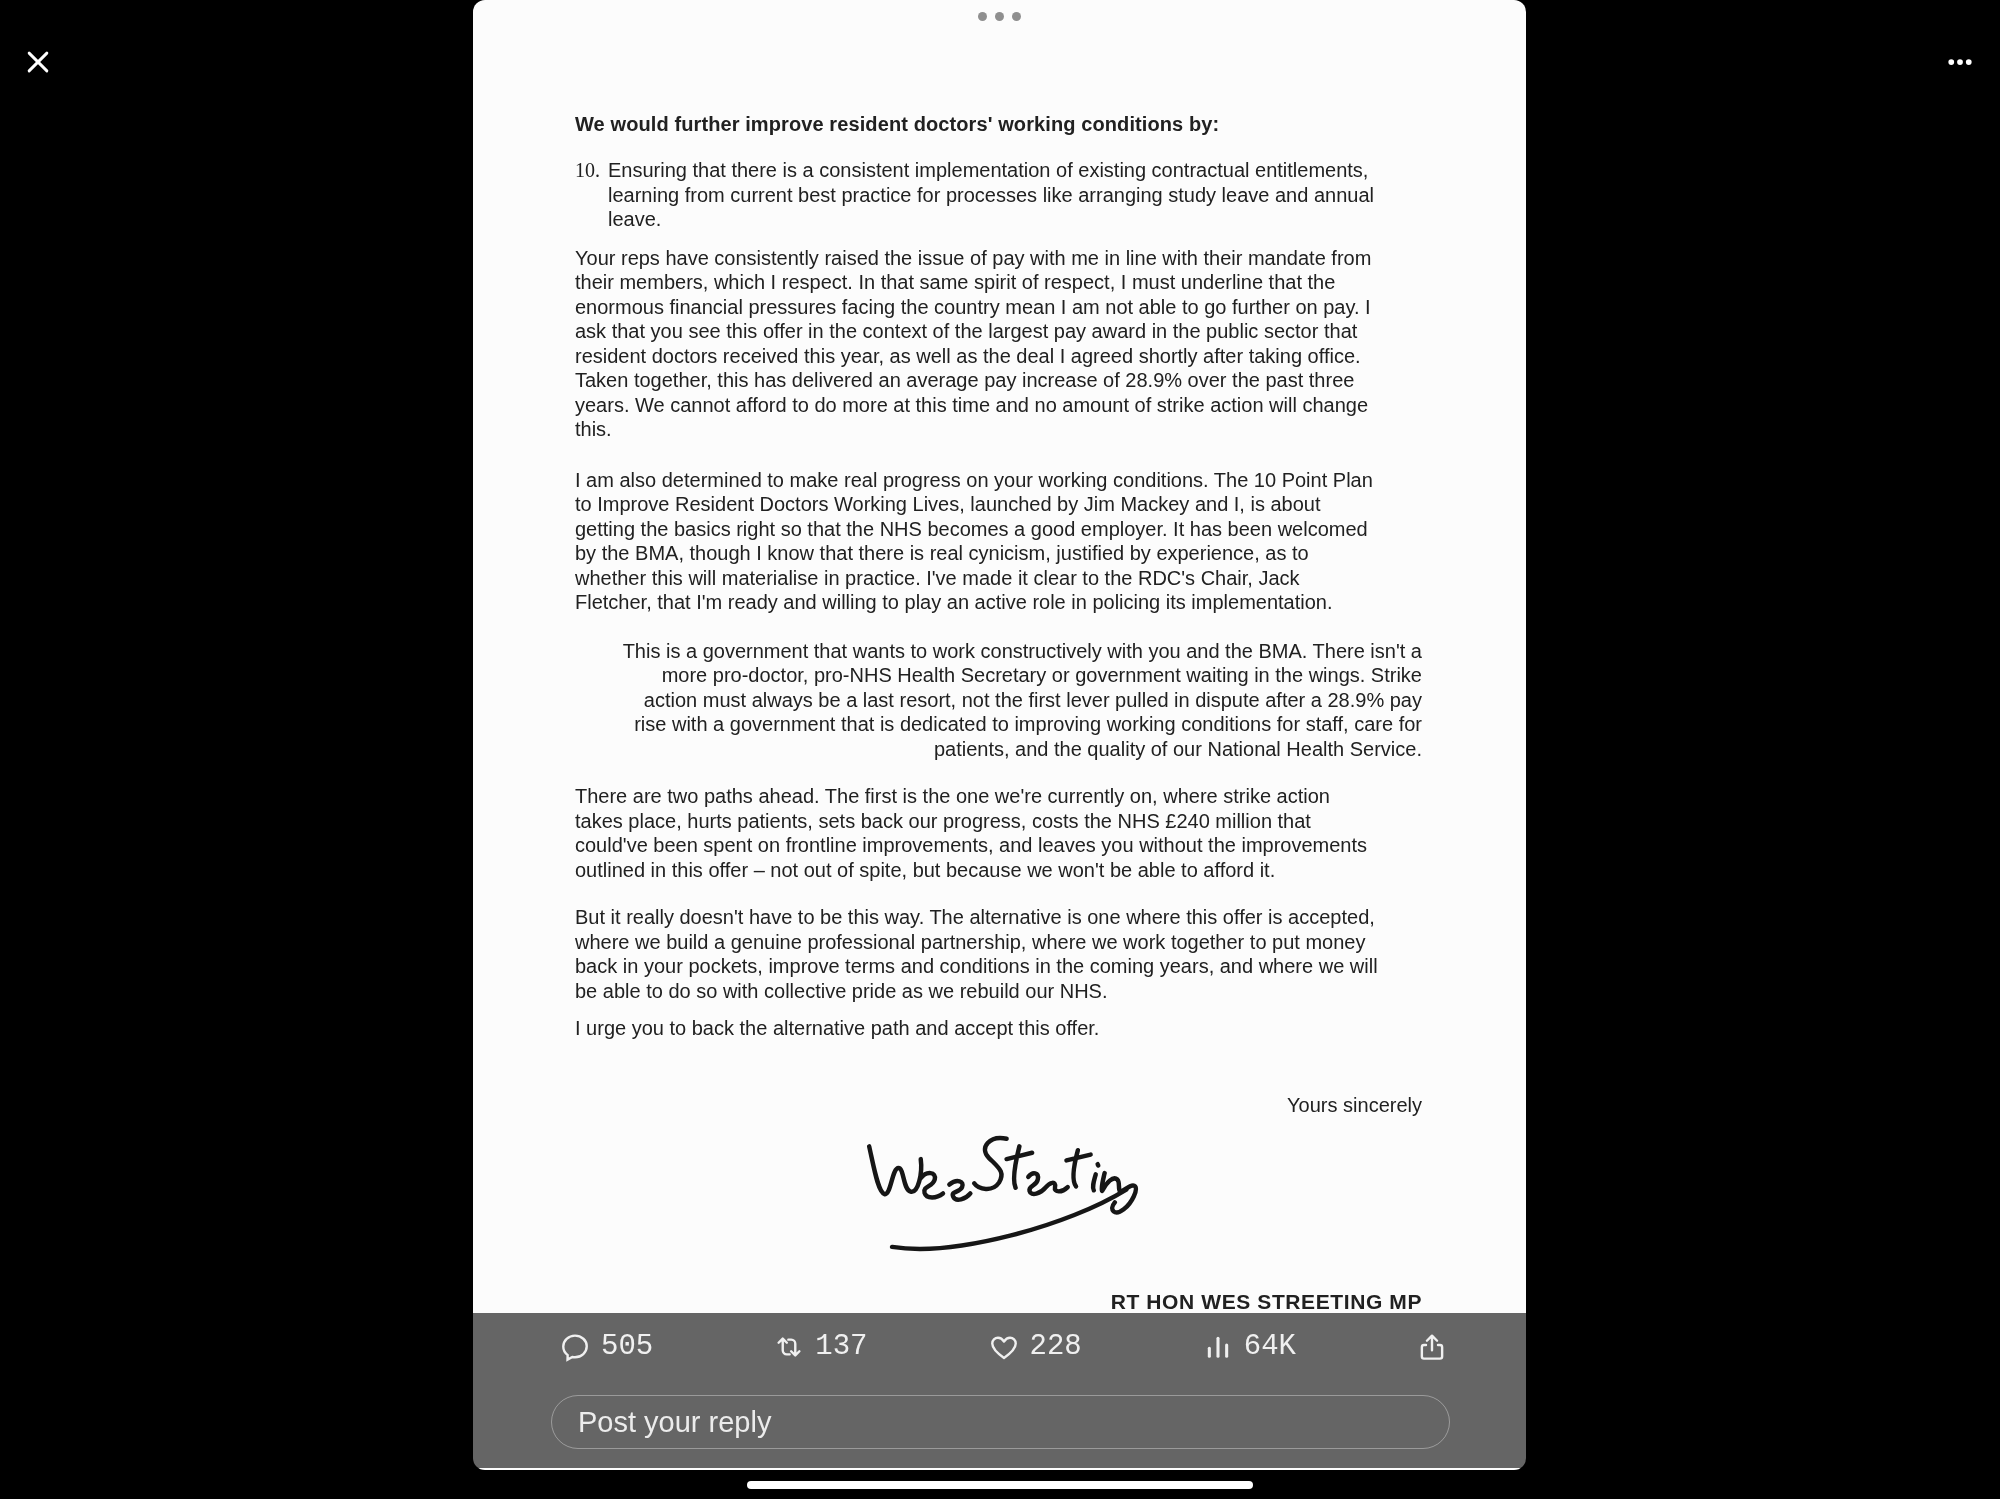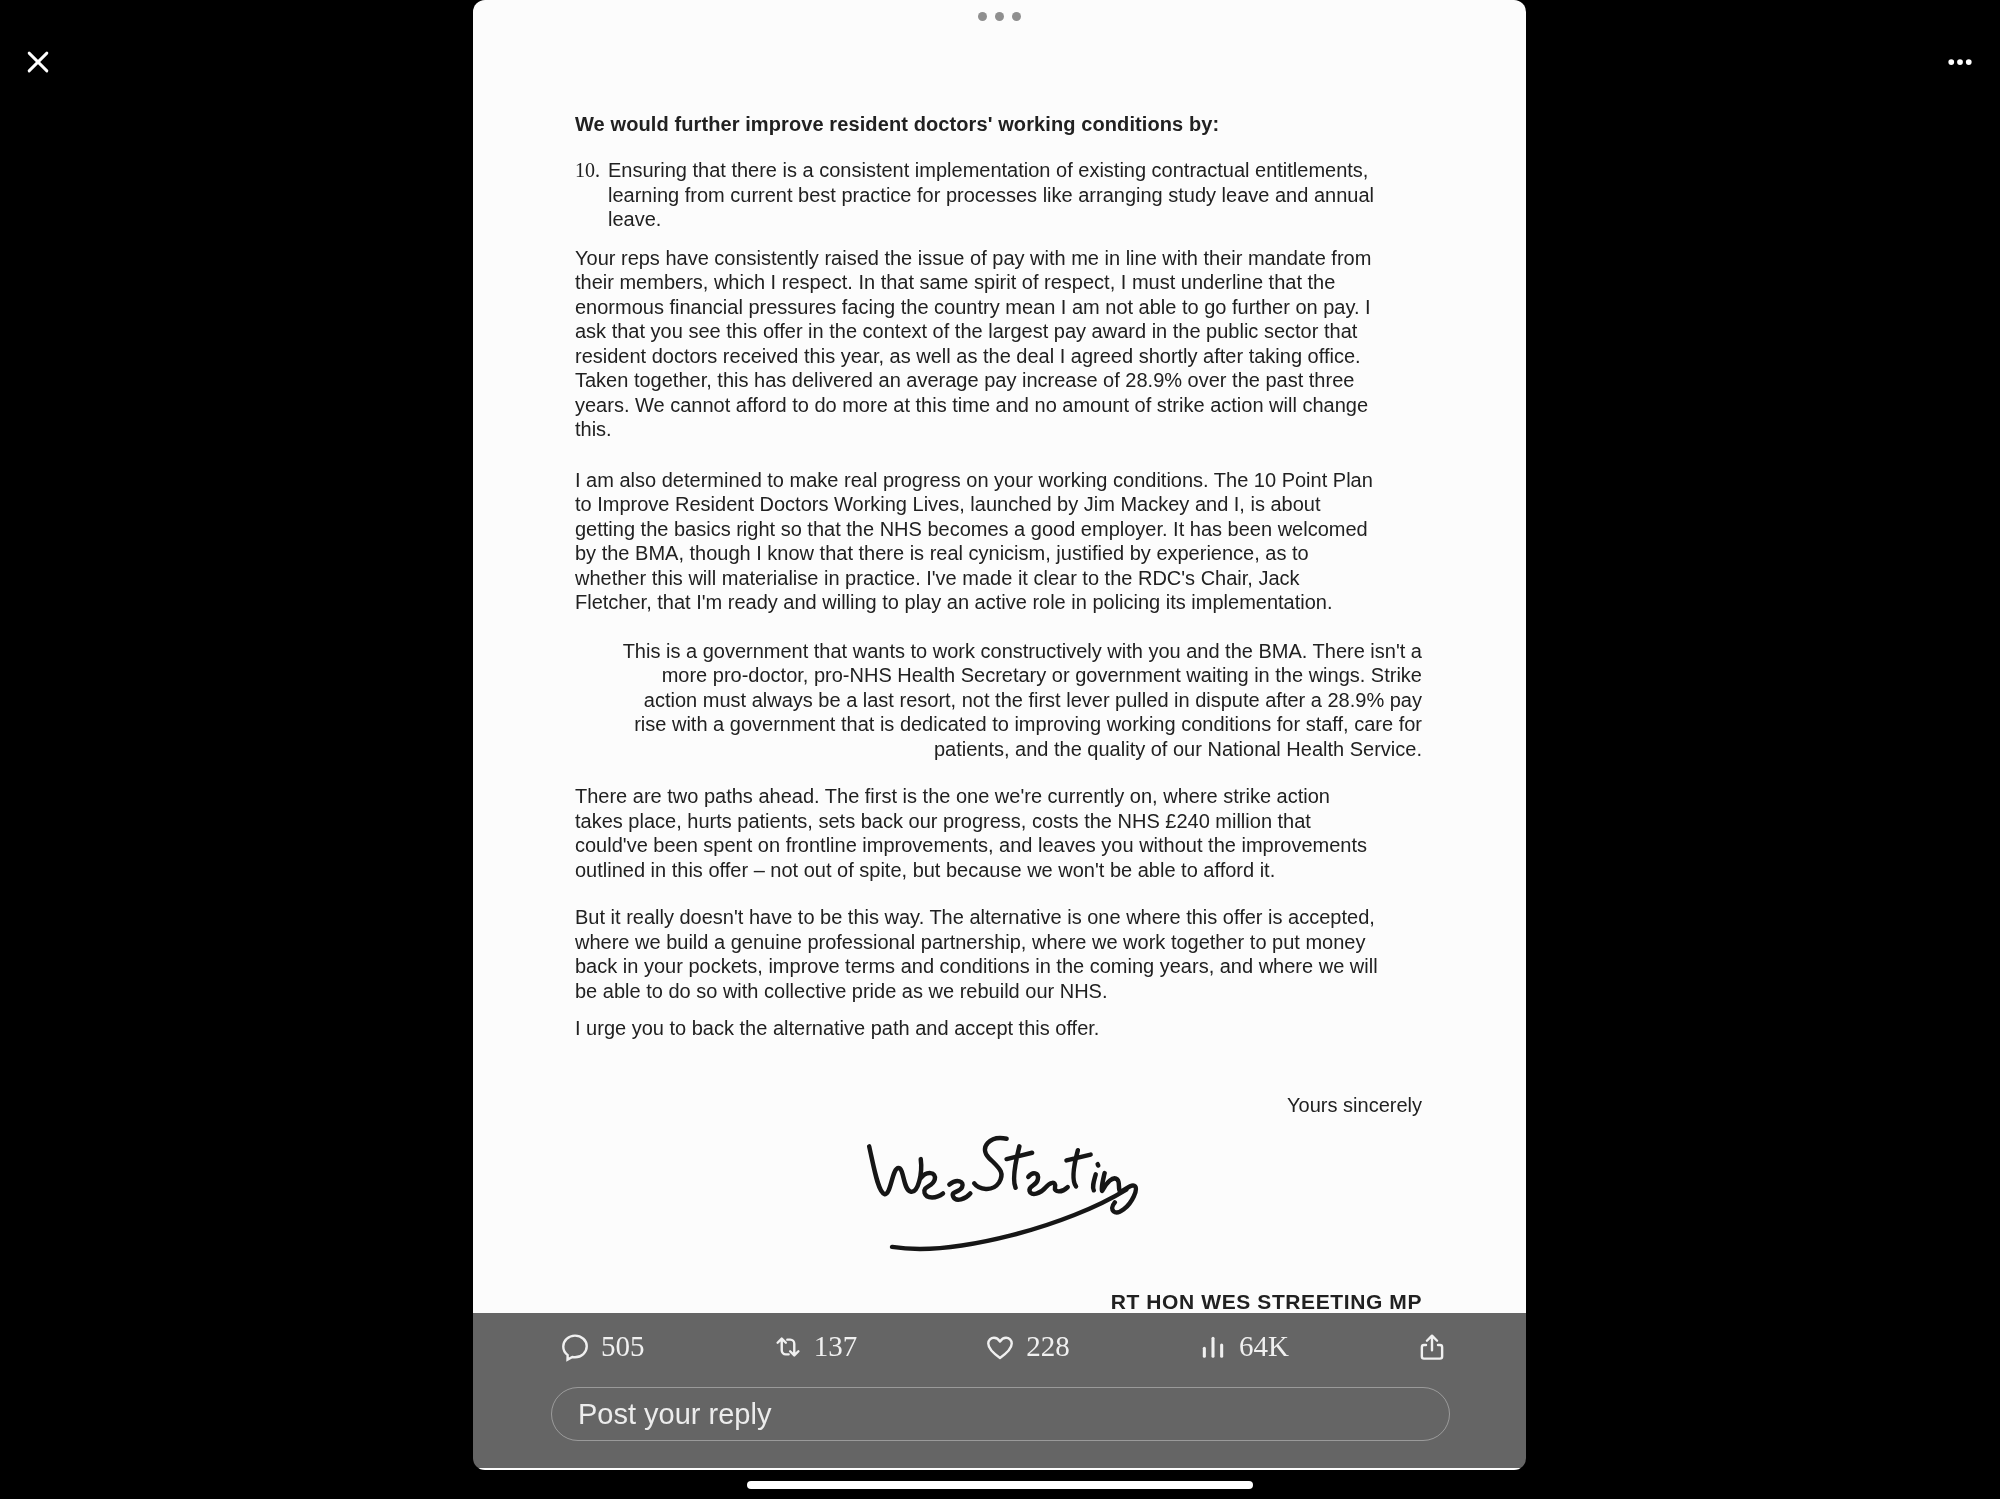--- a/index.html
+++ b/index.html
@@ -63,25 +63,25 @@
     position:absolute; left:473px; top:1313px; width:1053px; height:155px;
     background:rgba(0,0,0,0.60);
   }
   .stats {
     display:flex; align-items:center; justify-content:space-between;
     padding:17px 78px 0 86px;
   }
   .stat {
     display:flex; align-items:center; gap:10px;
     background:none; border:none; cursor:pointer;
-    color:#f0f0f0; font-family:Liberation Serif, serif;
+    color:#f0f0f0; font-family:Liberation Mono, monospace;
   }
   .stat .count { font-size:29px; color:#f0f0f0; }
   .pill {
-    display:block; margin:24px 76px 0 78px; width:calc(100% - 154px); height:54px;
+    display:block; margin:32px 76px 0 78px; width:calc(100% - 154px); height:54px;
     background:transparent; border:1px solid rgba(255,255,255,0.35);
     border-radius:27px; padding:0 26px;
     font-family:"Liberation Sans", sans-serif; font-size:29px; color:#fff;
   }
   .pill::placeholder { color:#ececec; opacity:1; }
   .home-indicator {
     position:absolute; left:747px; top:1481px; width:506px; height:8px;
     border-radius:4px; background:#fff; cursor:grab;
   }
   svg { display:block; }

